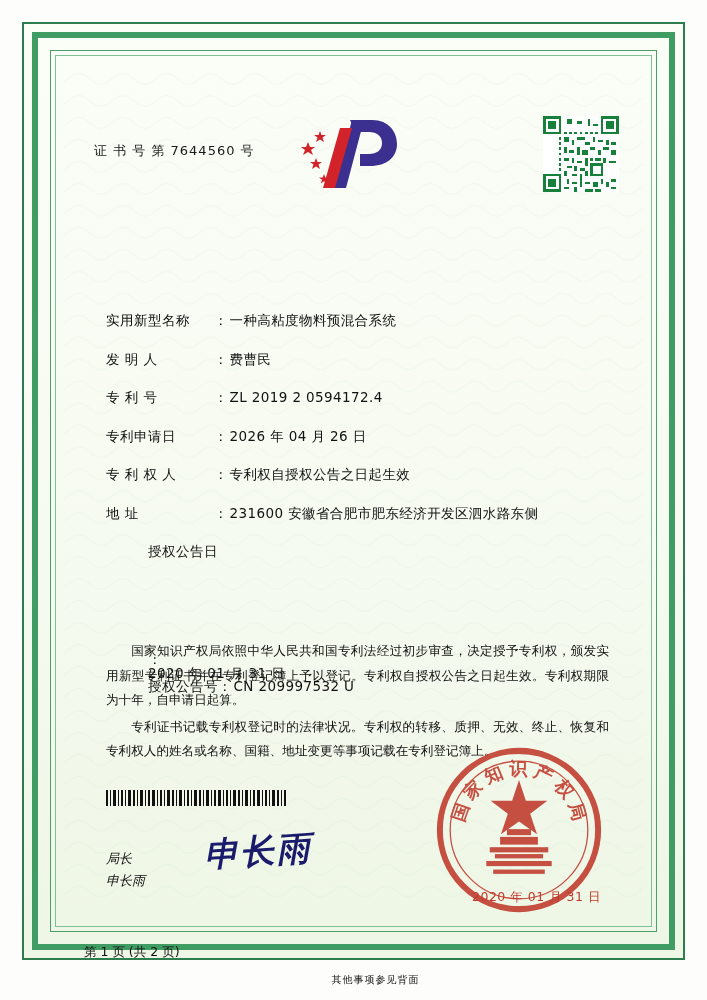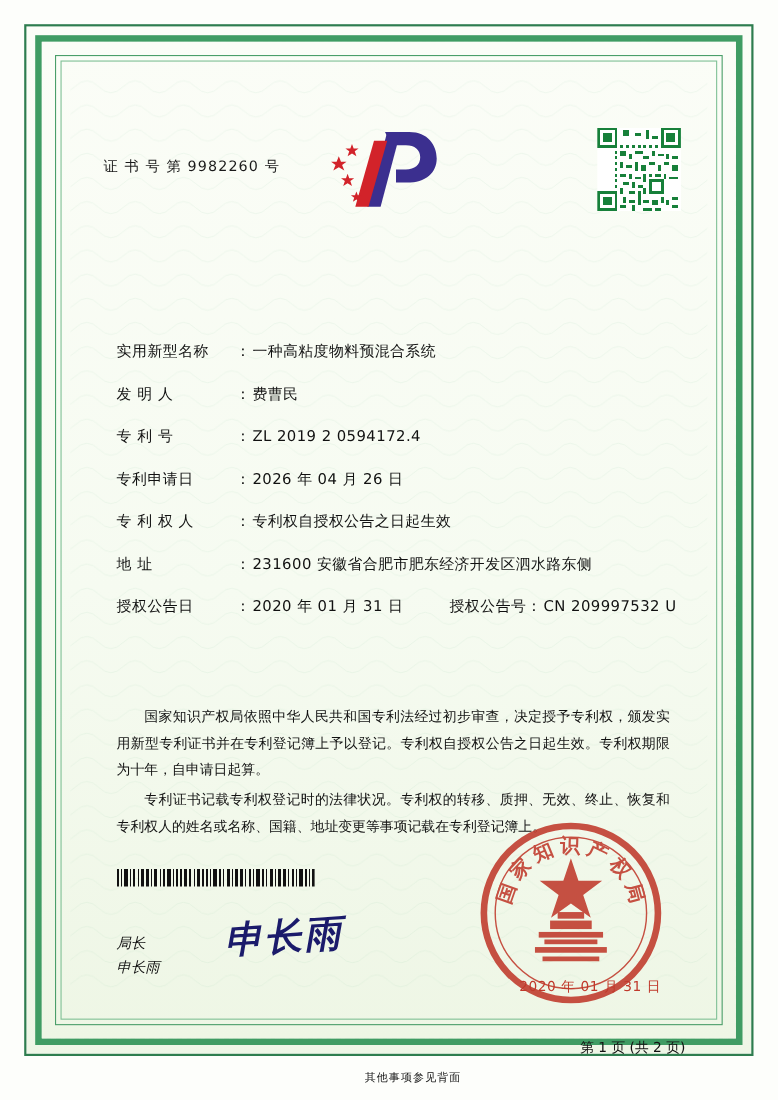--- a/index.html
+++ b/index.html
@@ -151,20 +151,21 @@
     letter-spacing: 0.5px;
   }
   .f-colon { margin: 0 2px 0 0; }
   .f-value { letter-spacing: 0.4px; }
 
   .field-two {
     display: flex;
     align-items: baseline;
     margin-bottom: 32px;
     white-space: nowrap;
+    flex-direction: column;
   }
   .field-two .col2 {
     margin-left: 42px;
     display: flex;
     align-items: baseline;
   }
   .field-two .col2 .f-label { width: auto; flex: 0 0 auto; }
 
   
   .paras {
@@ -233,21 +234,21 @@
     letter-spacing: .5px;
     white-space: nowrap;
   }
 
   
   .page-no {
     position: absolute;
     left: 0;
     right: 0;
     top: 860px;
-    text-align: right;
+    text-align: left;
     font-size: 12.5px;
     color: #111;
   }
   .outside-note {
     position: absolute;
     left: 0;
     right: 0;
     bottom: 13px;
     text-align: center;
     font-size: 10px;
@@ -272,21 +273,21 @@
       <rect x="40" y="40" width="580" height="840" fill="url(#wave)" opacity="0.5"></rect>
     </svg>
 
     <div class="frame-inner"></div>
     <div class="frame-inner2"></div>
 
     <div class="content">
 
       <div class="cert-no">
         <span>证 书 号 第</span>
-        <span>9982260</span>
+        <span>7644560</span>
         <span>号</span>
       </div>
 
       <svg class="logo" viewBox="0 0 120 80" aria-hidden="true">
 
         <path d="M56 6 L78 6 C95 6 103 18 103 30 C103 43 93 52 76 52 L66 52 L66 40 L75 40 C83 40 88 36 88 29 C88 22 83 18 75 18 L62 18 Z" fill="#3b2f8f"></path>
 
         <path d="M58 6 L70 6 L52 74 L40 74 Z" fill="#3b2f8f"></path>
 
         <path d="M46 14 L58 14 L41 74 L29 74 Z" fill="#d2232a"></path>

